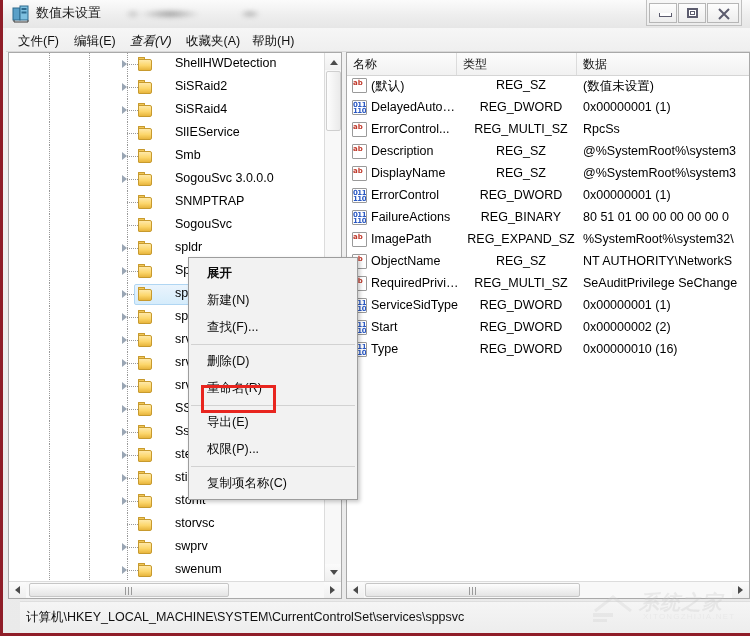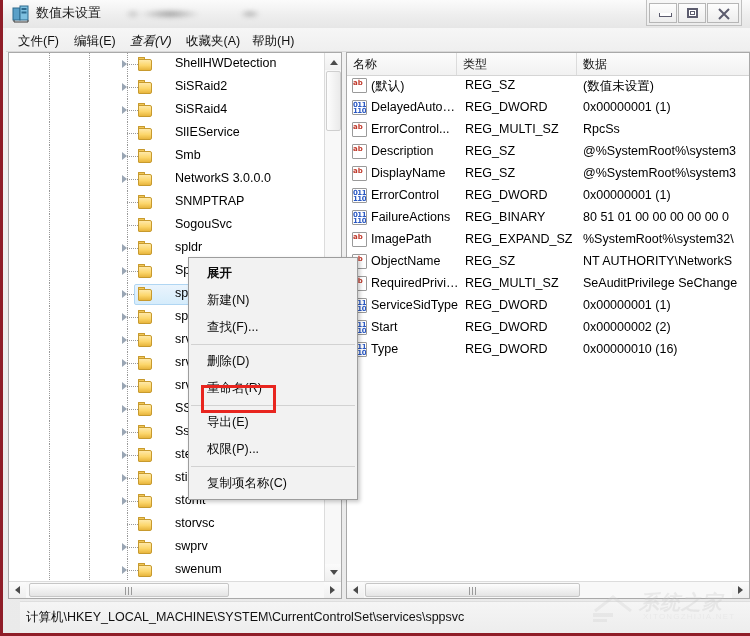--- a/index.html
+++ b/index.html
@@ -262,20 +262,21 @@
     width: 90px;
     overflow: hidden;
     text-overflow: ellipsis;
     white-space: nowrap;
   }
   .cell-type {
     position: absolute;
     left: 118px; top: 3px;
     width: 112px;
     white-space: nowrap;
+    text-align: center;
   }
   .cell-data {
     position: absolute;
     left: 236px; top: 3px;
     width: 180px;
     overflow: hidden;
     white-space: nowrap;
   }
 
   
@@ -554,21 +555,21 @@
         <div class="tree-row">
           <div class="tree-guide g1"></div>
           <div class="tree-guide g2"></div>
           <div class="tree-guide g3"></div>
           <div class="tree-dash"></div>
           <div class="tree-arrow"></div>
           <div class="folder">
             <div class="ft"></div>
             <div class="fb"></div>
           </div>
-          <div class="tree-label">NetworkS 3.0.0.0</div>
+          <div class="tree-label">SogouSvc 3.0.0.0</div>
         </div>
         <div class="tree-row">
           <div class="tree-guide g1"></div>
           <div class="tree-guide g2"></div>
           <div class="tree-guide g3"></div>
           <div class="tree-dash"></div>
           <div class="folder">
             <div class="ft"></div>
             <div class="fb"></div>
           </div>

